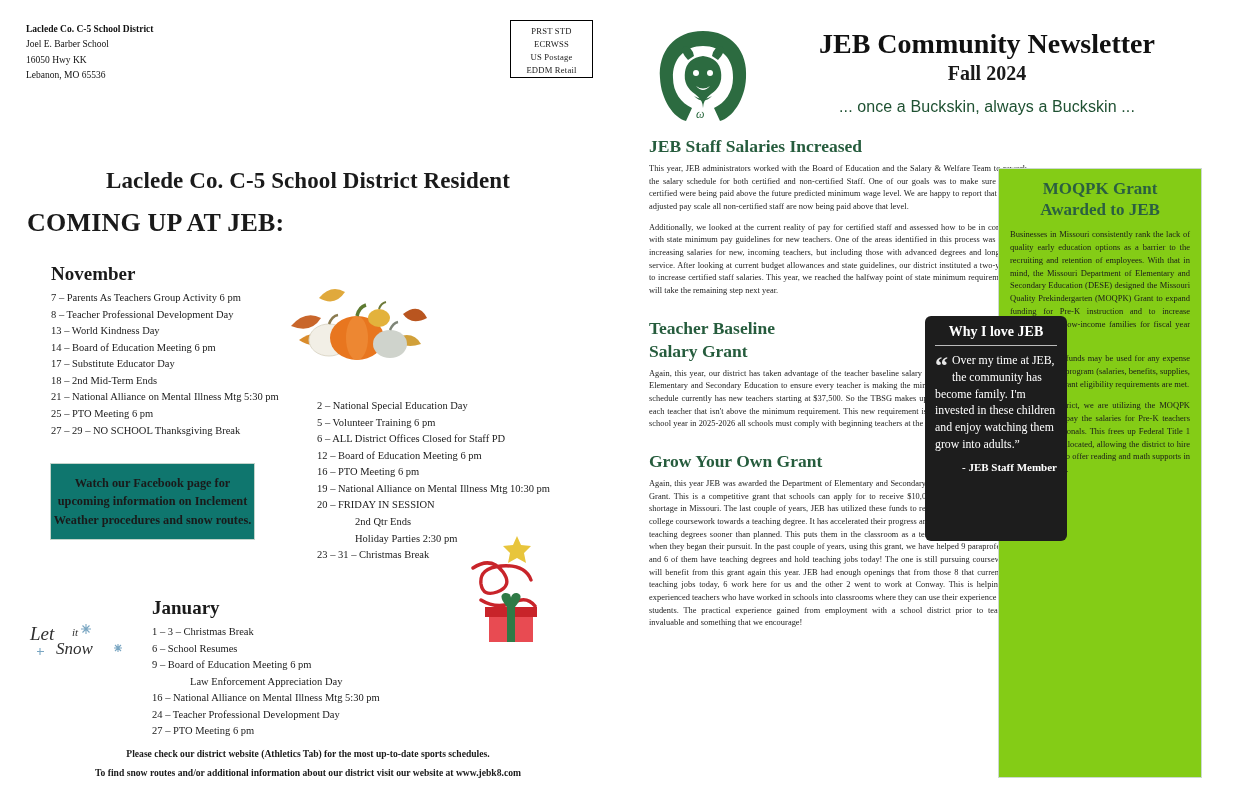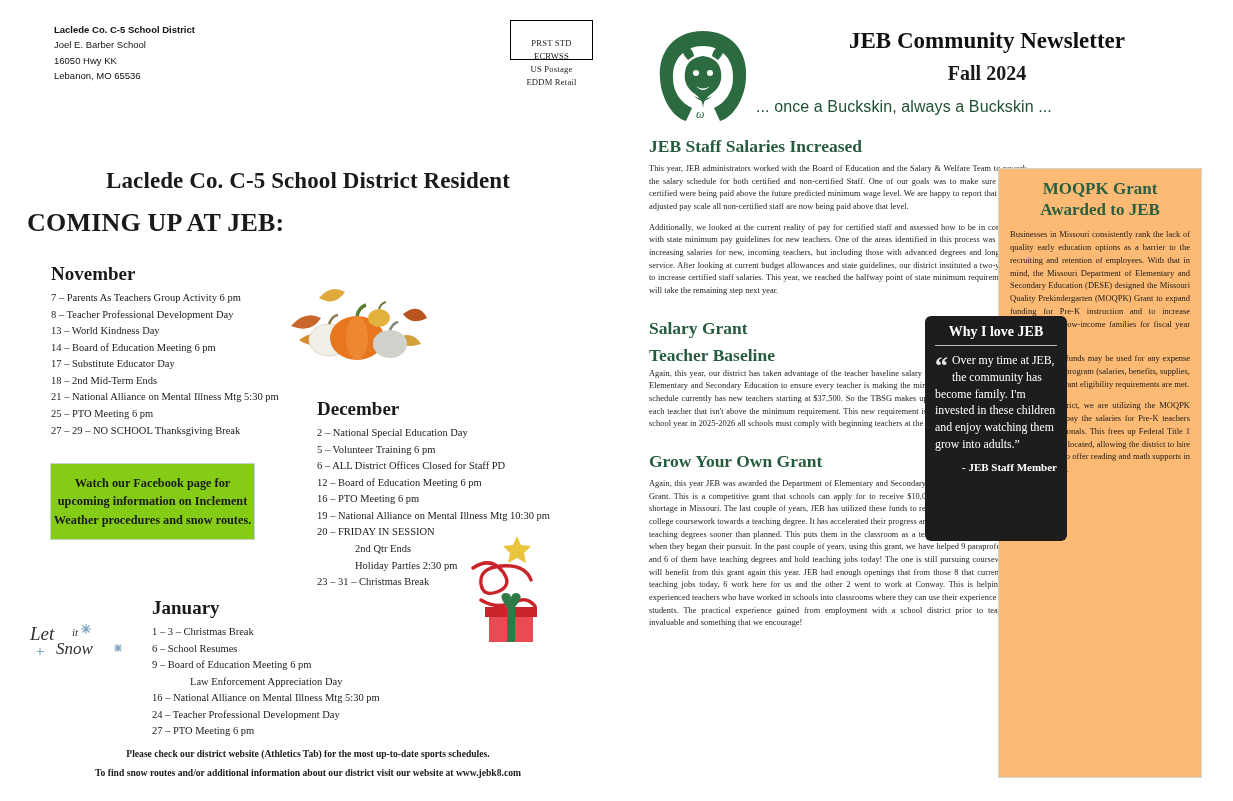--- a/index.html
+++ b/index.html
@@ -16,38 +16,37 @@
 
   
   .page-left {
     position: absolute;
     left: 0; top: 0;
     width: 616px; height: 801px;
   }
   .return-addr {
     position: absolute;
     left: 26px; top: 22px;
-    font-family: Liberation Sans, sans-serif;
+    font-family: Liberation Serif, serif;
     font-size: 9.5px;
     line-height: 1.62;
     color: #111;
-    margin-left: 28px;
   }
   .return-addr .bold { font-weight: bold; }
 
   .postage-box {
     position: absolute;
     left: 510px; top: 20px;
-    width: 83px; height: 40px;
+    width: 83px; height: 58px;
     border: 1px solid #000;
     text-align: center;
     font-family: "Liberation Serif", serif;
     font-size: 8.6px;
     line-height: 1.52;
-    padding-top: 16px;
+    padding-top: 4px;
     letter-spacing: .2px;
   }
 
   .resident-title {
     position: absolute;
     left: 0; top: 168px;
     width: 616px;
     text-align: center;
     font-family: "Liberation Serif", serif;
     font-weight: bold;
@@ -78,21 +77,21 @@
   .month-list .sub { padding-left: 38px; }
 
   .nov { left: 27px; top: 263px; width: 290px; }
   .dec { left: 293px; top: 398px; width: 300px; }
   .jan { left: 128px; top: 597px; width: 300px; }
 
   .fb-box {
     position: absolute;
     left: 50px; top: 463px;
     width: 205px; height: 77px;
-    background: #84cc16;
+    background: #0f766e;
     border: 1px solid #c3d4cb;
     display: flex; align-items: center; justify-content: center;
     text-align: center;
     font-family: "Liberation Serif", serif;
     font-weight: bold;
     font-size: 12.3px;
     line-height: 1.48;
     color: #1a1a1a;
   }
 
@@ -143,37 +142,37 @@
     left: 22px; top: 8px;
     width: 110px; height: 100px;
   }
   .nl-title {
     position: absolute;
     left: 130px; top: 10px;
     width: 462px;
     text-align: center;
     font-family: "Liberation Serif", serif;
     font-weight: bold;
-    font-size: 23px;
+    font-size: 28px;
     color: #111;
   }
   .nl-sub {
     position: absolute;
     left: 130px; top: 44px;
     width: 462px;
     text-align: center;
     font-family: "Liberation Serif", serif;
     font-weight: bold;
     font-size: 20px;
   }
   .nl-tag {
     position: absolute;
     left: 130px; top: 80px;
     width: 462px;
-    text-align: left;
+    text-align: center;
     font-family: "Liberation Sans", sans-serif;
     font-size: 16px;
     color: #1f5132;
     letter-spacing: .1px;
   }
 
   .artcol {
     position: absolute;
     left: 33px; top: 136px;
     width: 378px;
@@ -195,21 +194,21 @@
     margin: 0 0 8px 0;
     letter-spacing: .05px;
   }
   .spacer-10 { height: 12px; }
 
   
   .moqpk-box {
     position: absolute;
     left: 998px; top: 168px;
     width: 204px; height: 610px;
-    background: #fdba74;
+    background: #84cc16;
     border: 1px solid #cbd9d0;
     padding: 10px 11px;
   }
   .moqpk-title {
     text-align: center;
     font-family: "Liberation Serif", serif;
     font-weight: bold;
     font-size: 17px;
     color: #2b5f41;
     line-height: 1.22;
@@ -293,21 +292,20 @@
       <div>14 – Board of Education Meeting 6 pm</div>
       <div>17 –  Substitute Educator Day</div>
       <div>18 – 2nd Mid-Term Ends</div>
       <div>21 – National Alliance on Mental Illness Mtg 5:30 pm</div>
       <div>25 – PTO Meeting 6 pm</div>
       <div>27 – 29 – NO SCHOOL Thanksgiving Break</div>
     </div>
   </div>
 
   <div class="month-block dec">
-    <div class="month-head">December</div>
     <div class="month-list">
       <div>2 – National Special Education Day</div>
       <div>5 – Volunteer Training 6 pm</div>
       <div>6 – ALL District Offices Closed for Staff PD</div>
       <div>12 – Board of Education Meeting 6 pm</div>
       <div>16 – PTO Meeting 6 pm</div>
       <div>19 – National Alliance on Mental Illness Mtg 10:30 pm</div>
       <div>20 – FRIDAY IN SESSION</div>
       <div class="sub">2nd Qtr Ends</div>
       <div class="sub">Holiday Parties 2:30 pm</div>
@@ -414,22 +412,22 @@
   </div>
 
   <div class="artcol">
 
     <h2 class="art-h">JEB Staff Salaries Increased</h2>
     <p class="art-p">This year, JEB administrators worked with the Board of Education and the Salary &amp; Welfare Team to rework the salary schedule for both certified and non-certified Staff. One of our goals was to make sure all non-certified were being paid above the future predicted minimum wage level. We are happy to report that with the adjusted pay scale all non-certified staff are now being paid above that level.</p>
     <p class="art-p">Additionally, we looked at the current reality of pay for certified staff and assessed how to be in compliance with state minimum pay guidelines for new teachers. One of the areas identified in this process was not only increasing salaries for new, incoming teachers, but including those with advanced degrees and longevity of service. After looking at current budget allowances and state guidelines, our district instituted a two-year plan to increase certified staff salaries. This year, we reached the halfway point of state minimum requirements and will take the remaining step next year.</p>
 
     <div class="spacer-10"></div>
 
+    <h2 class="art-h tight">Teacher Baseline</h2>
     <h2 class="art-h">Salary Grant</h2>
-    <h2 class="art-h tight">Teacher Baseline</h2>
     <p class="art-p">Again, this year, our district has taken advantage of the teacher baseline salary grant from the Department of Elementary and Secondary Education to ensure every teacher is making the minimum of $40,000. Our salary schedule currently has new teachers starting at $37,500. So the TBSG makes up for the $2500 difference for each teacher that isn't above the minimum requirement. This new requirement is being phased in so that next school year in 2025-2026 all schools must comply with beginning teachers at the $40,000 minimum or above.</p>
 
     <div class="spacer-10"></div>
 
     <h2 class="art-h">Grow Your Own Grant</h2>
     <p class="art-p">Again, this year JEB was awarded the Department of Elementary and Secondary Education's Grow Your Own Grant. This is a competitive grant that schools can apply for to receive $10,000 to assist with the teacher shortage in Missouri. The last couple of years, JEB has utilized these funds to reimburse paraprofessionals for college coursework towards a teaching degree. It has accelerated their progress and allowed them to finish their teaching degrees sooner than planned. This puts them in the classroom as a teacher sooner than anticipated when they began their pursuit. In the past couple of years, using this grant, we have helped 9 paraprofessionals and 6 of them have teaching degrees and hold teaching jobs today! The one is still pursuing coursework and will benefit from this grant again this year. JEB had enough openings that from those 8 that currently have teaching jobs today, 6 work here for us and the other 2 went to work at Conway. This is helping to put experienced teachers who have worked in schools into classrooms where they can use their experience with our students. The practical experience gained from employment with a school district prior to teaching is invaluable and something that we encourage!</p>
   </div>
 
   <div class="moqpk-box" style="left:382px; top:168px;">
     <div class="moqpk-title">

